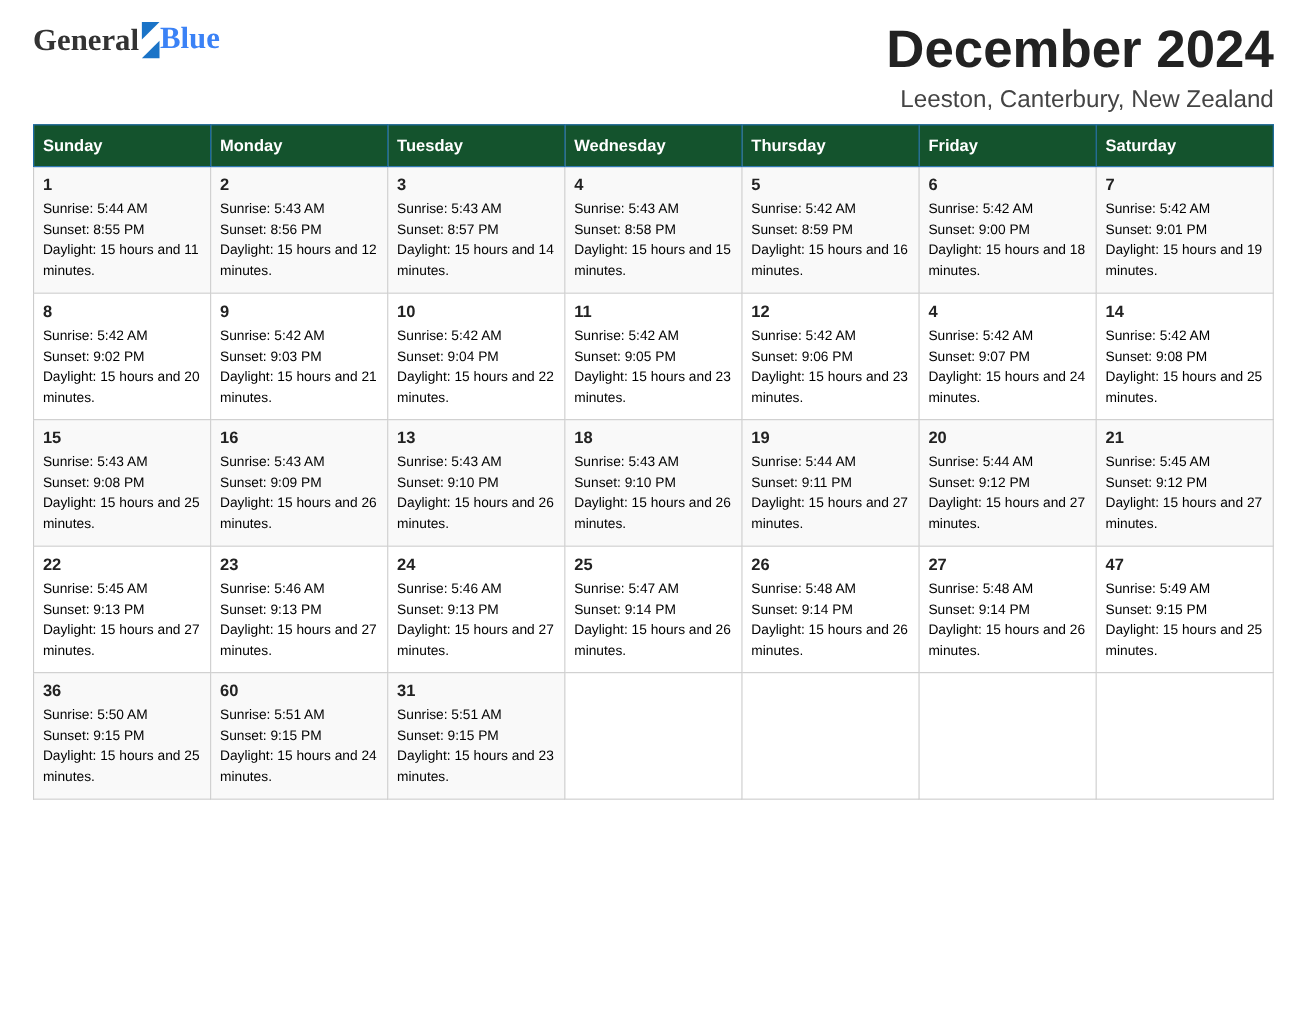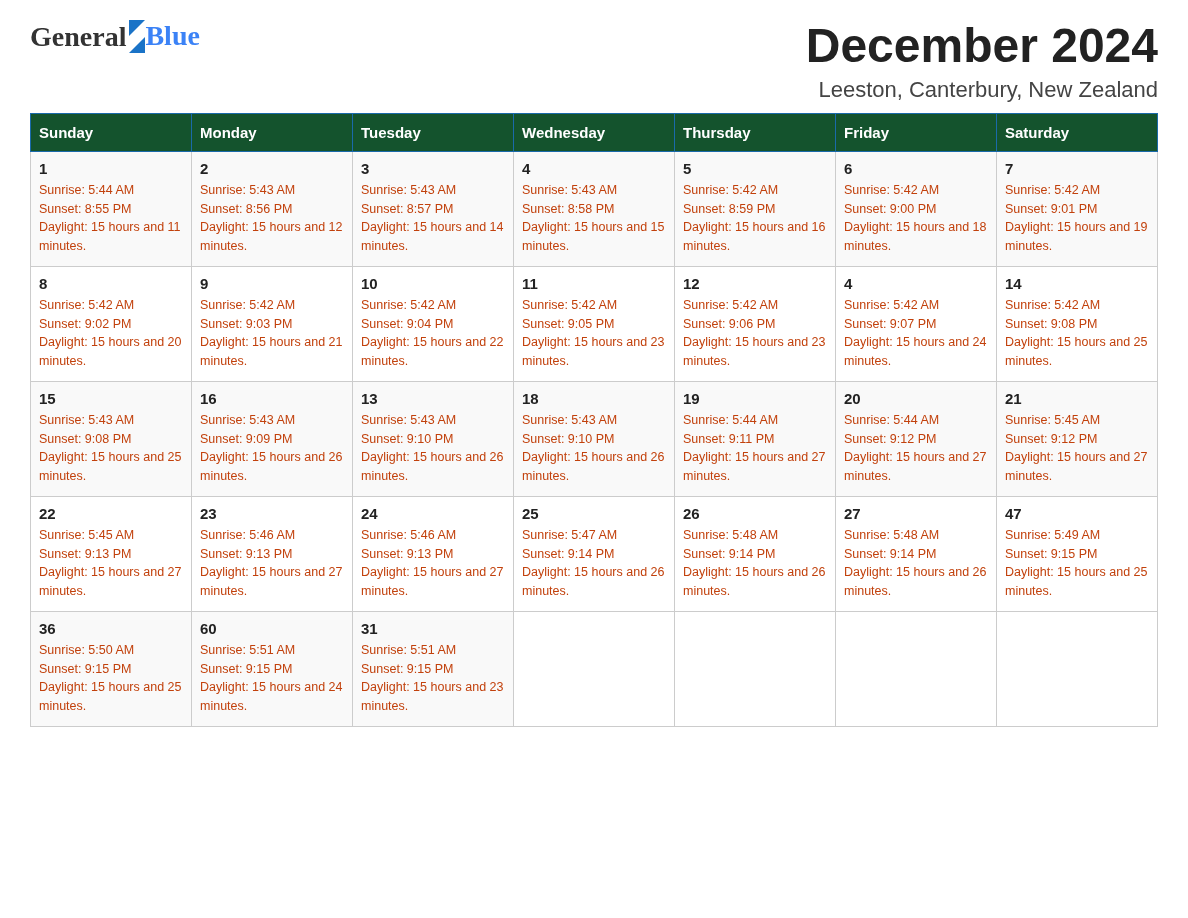--- a/index.html
+++ b/index.html
@@ -79,21 +79,21 @@
     }
     .day-number {
       font-size: 15px;
       font-weight: bold;
       margin-bottom: 4px;
       color: #222;
     }
     .day-info {
       font-size: 12.5px;
       line-height: 1.5;
-      color: #c2410c;
+      color: #000000;
     }
     .empty-cell {
       background: #fff !important;
     }
     tbody tr td.empty-cell {
       background: #fff !important;
     }
   </style>
 </head>
 <body>

